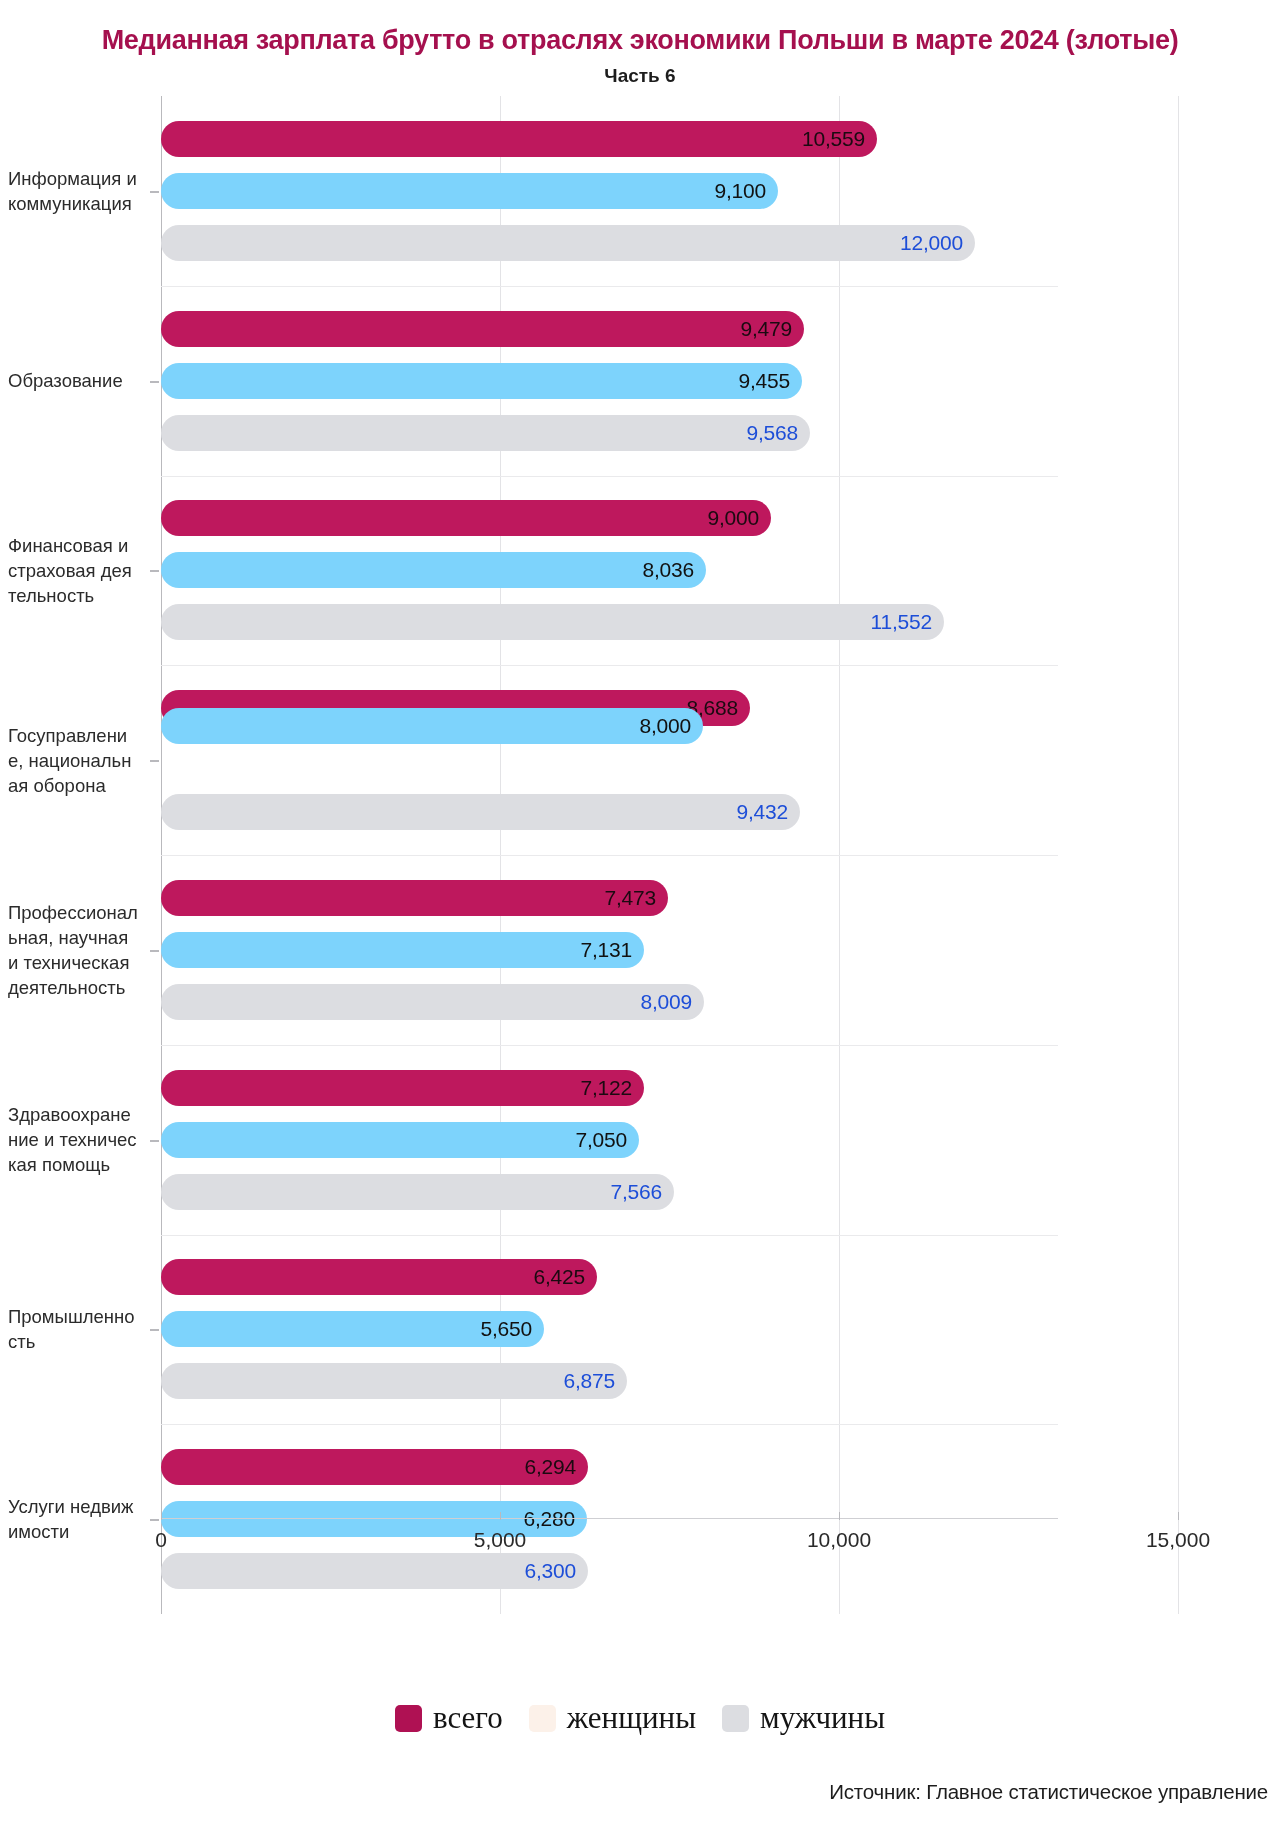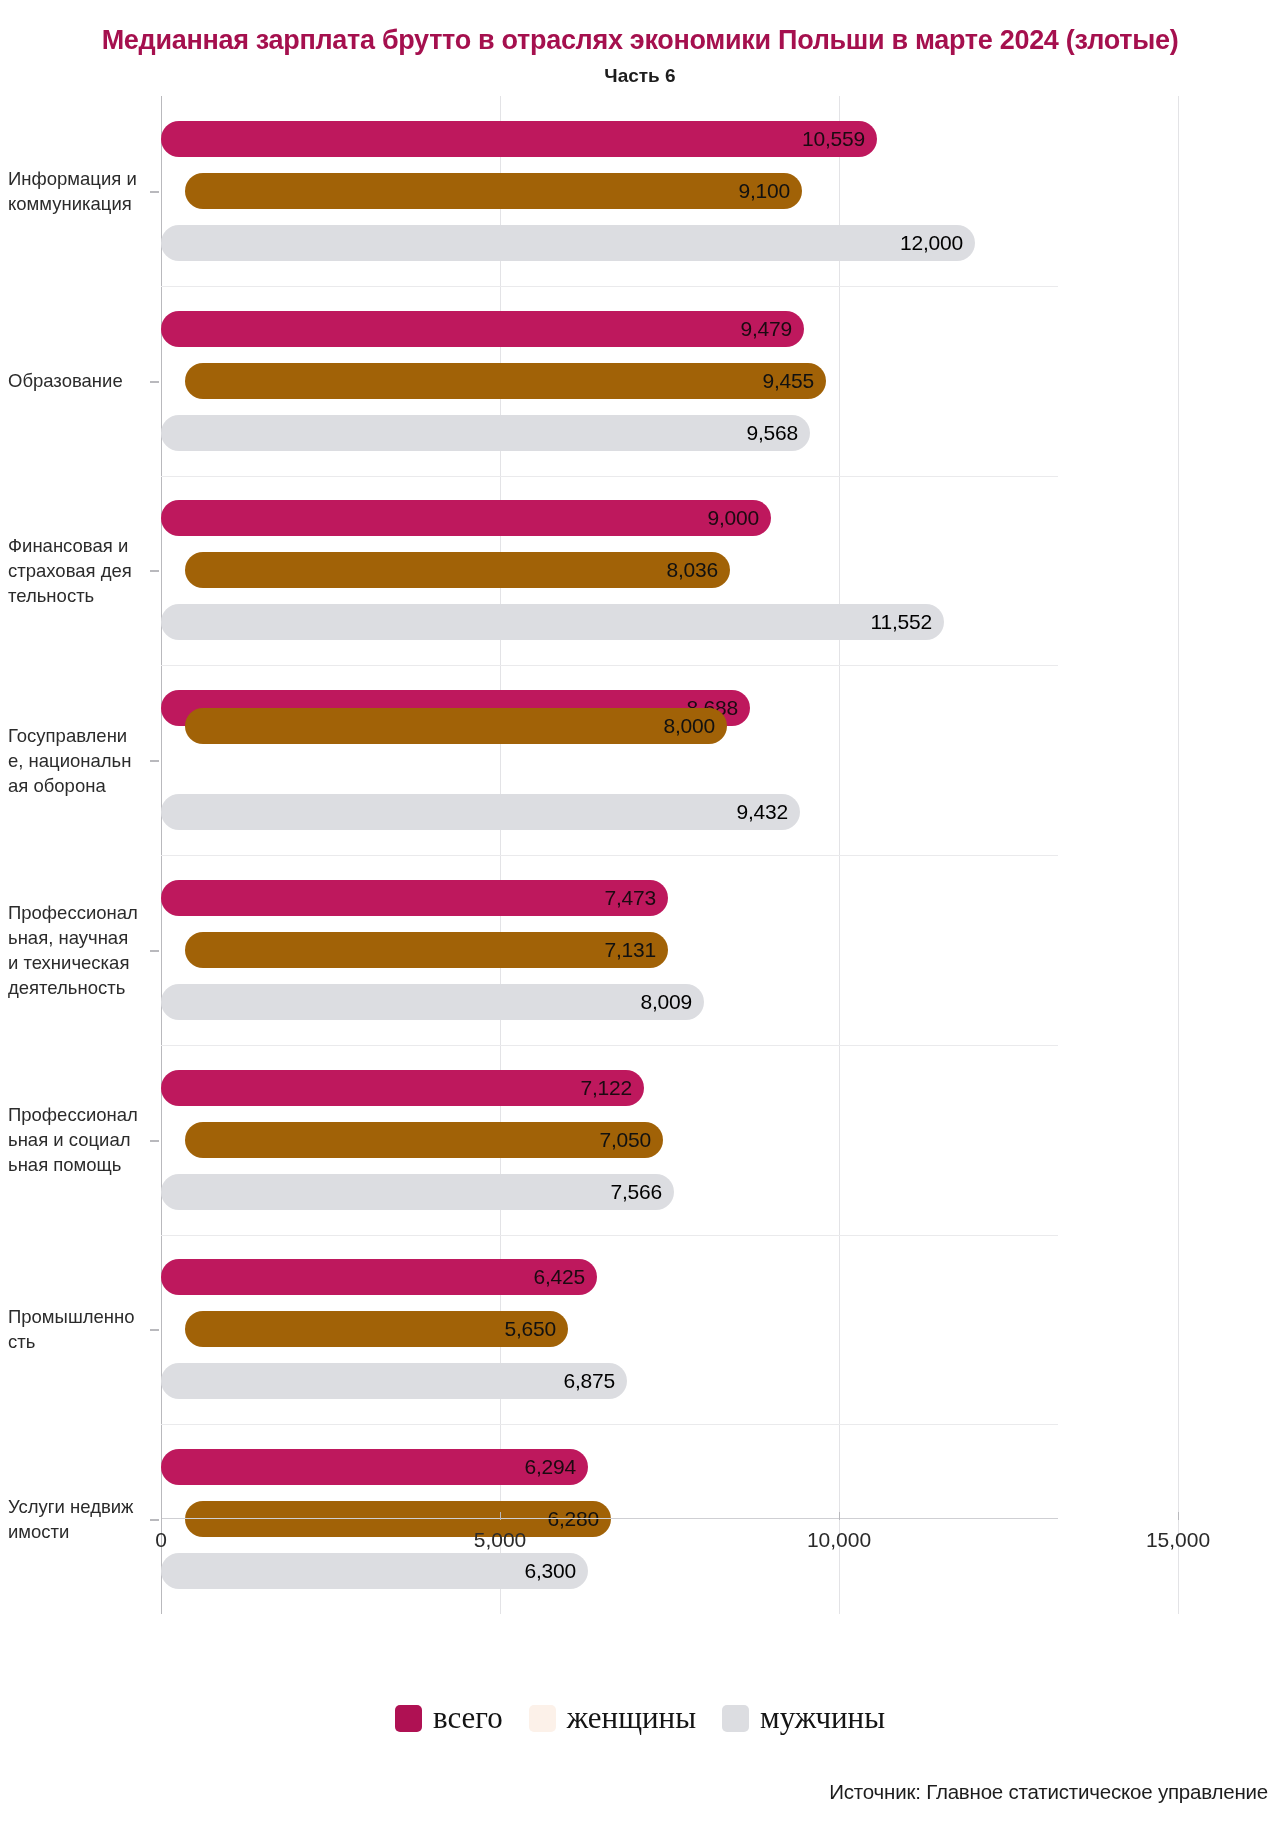--- a/index.html
+++ b/index.html
@@ -97,36 +97,36 @@
 
   
   .bar {
     position: absolute;
     left: 161px;
     height: 36px;
     border-radius: 18px;
     box-sizing: border-box;
   }
   .bar.total   { background: #be185d; }
-  .bar.women   { background: #a16207; margin-left: 24px; }
+  .bar.women   { background: #7dd3fc; }
   .bar.men     { background: #DCDDE1; }
 
   .bar-value {
     position: absolute;
     right: 12px;
     top: 50%;
     transform: translateY(-50%);
     font-size: 21px;
     font-family: "Liberation Sans", sans-serif;
     white-space: nowrap;
     letter-spacing: -0.2px;
   }
   .bar.total .bar-value { color: #1b0a11; }
   .bar.women .bar-value { color: #111111; }
-  .bar.men   .bar-value { color: #000000; }
+  .bar.men   .bar-value { color: #1d4ed8; }
 
   
   #x-axis-line {
     position: absolute;
     left: 161px;
     right: 222px;
     top: 1518px;
     height: 1px;
     background: #cfcfd3;
   }
@@ -219,21 +219,21 @@
       <div class="ytick" style="top: 1044px;"></div>
       <div class="ytick" style="top: 1233px;"></div>
       <div class="ytick" style="top: 1423px;"></div>
     </div>
   <div id="labels-layer">
       <div class="cat-label" style="top: 70px;">Информация и коммуникация</div>
       <div class="cat-label" style="top: 272px;">Образование</div>
       <div class="cat-label" style="top: 437px;">Финансовая и страховая деятельность</div>
       <div class="cat-label" style="top: 627px;">Госуправление, национальная оборона</div>
       <div class="cat-label" style="top: 804px;">Профессиональная, научная и техническая деятельность</div>
-      <div class="cat-label" style="top: 1006px;">Профессиональная и социальная помощь</div>
+      <div class="cat-label" style="top: 1006px;">Здравоохранение и техническая помощь</div>
       <div class="cat-label" style="top: 1208px;">Промышленность</div>
       <div class="cat-label" style="top: 1398px;">Услуги недвижимости</div>
     </div>
   <div id="bars-layer">
       <div class="bar total" style="top: 25px; width: 716px;">
         <span class="bar-value">10,559</span>
       </div>
       <div class="bar women" style="top: 77px; width: 617px;">
         <span class="bar-value">9,100</span>
       </div>

